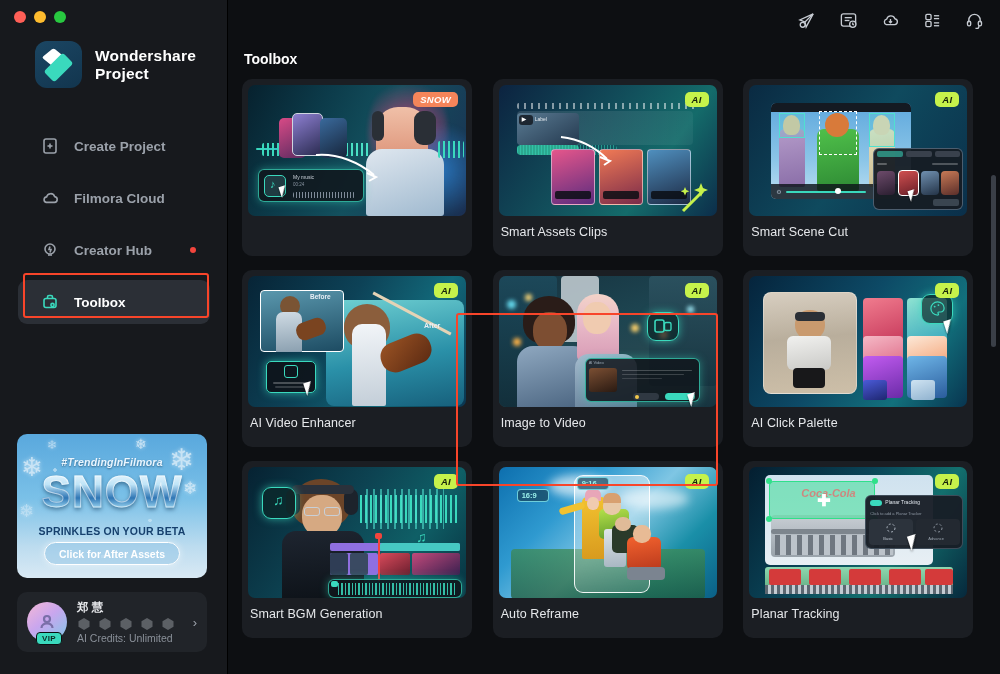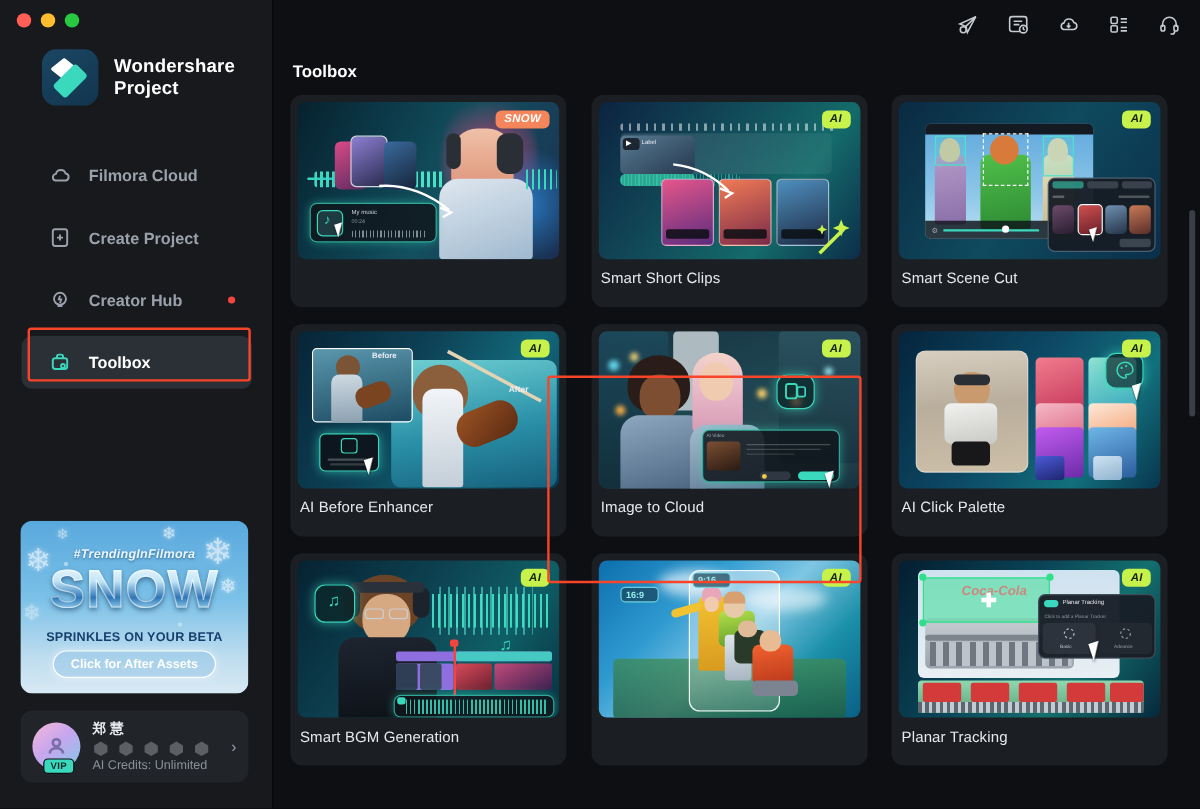--- a/index.html
+++ b/index.html
@@ -244,36 +244,36 @@
         <span class="shape-w"></span>
           <span class="shape-g"></span>
       </div>
       <div class="brand-name"><span>Wondershare</span><br><span>Project</span></div>
     </div>
 
     <div class="nav">
 
       <div class="nav-item">
         <span class="nav-ico">
-          <svg width="19" height="19" viewBox="0 0 19 19">
-              <path d="M5.2 13.4h8.3a2.9 2.9 0 0 0 .2-5.76A4.2 4.2 0 0 0 5.6 7.9a2.8 2.8 0 0 0-.4 5.5z"></path>
-            </svg>
-        </span>
-        <span>Filmora Cloud</span>
-      </div>
-
-      <div class="nav-item">
-        <span class="nav-ico">
           <svg width="18" height="18" viewBox="0 0 18 18">
               <rect x="3" y="2" width="12" height="14" rx="2"></rect>
               <line x1="9" y1="6.5" x2="9" y2="11.5"></line>
               <line x1="6.5" y1="9" x2="11.5" y2="9"></line>
             </svg>
         </span>
         <span>Create Project</span>
+      </div>
+
+      <div class="nav-item">
+        <span class="nav-ico">
+          <svg width="19" height="19" viewBox="0 0 19 19">
+              <path d="M5.2 13.4h8.3a2.9 2.9 0 0 0 .2-5.76A4.2 4.2 0 0 0 5.6 7.9a2.8 2.8 0 0 0-.4 5.5z"></path>
+            </svg>
+        </span>
+        <span>Filmora Cloud</span>
       </div>
 
       <div class="nav-item">
         <span class="nav-ico">
           <svg width="18" height="18" viewBox="0 0 18 18">
               <circle cx="9" cy="8" r="5"></circle>
               <line x1="7" y1="14" x2="11" y2="14"></line>
               <path d="M9 5.5 L8 8.5 L10 8.5 L9 11.5"></path>
             </svg>
         </span>
@@ -444,21 +444,21 @@
               <path d="M2 4 C20 6, 36 14, 48 26" stroke="#ffffff" stroke-width="2" fill="none"></path>
               <path d="M41 24 L51 28 L45 32" stroke="#ffffff" stroke-width="2" fill="none"></path>
             </svg>
           <svg style="position:absolute;left:178px;top:96px;" width="36" height="34" viewBox="0 0 36 34">
               <path d="M6 30 L26 10" stroke="#c6f24b" stroke-width="3"></path>
               <path d="M24 2 l2 5 5 2 -5 2 -2 5 -2 -5 -5 -2 5 -2z" fill="#c6f24b"></path>
               <path d="M8 6 l1.3 3 3 1.3 -3 1.3 -1.3 3 -1.3 -3 -3 -1.3 3 -1.3z" fill="#c6f24b"></path>
             </svg>
           <div class="badge ai">AI</div>
         </div>
-        <div class="card-title">Smart Short Clips</div>
+        <div class="card-title">Smart Assets Clips</div>
       </div>
 
       <div class="card">
         <div class="card-thumb" style="background:linear-gradient(125deg,#0a2a42 0%,#0f4a5e 50%,#0a2f4a 100%);">
           <div class="fig" style="left:22px;top:18px;width:140px;height:96px;background:linear-gradient(180deg,#5fa8dd 0%,#8cc6e8 60%,#bcdff2 100%);border-radius:5px;"></div>
           <div class="fig" style="left:22px;top:18px;width:140px;height:9px;background:#141a22;border-radius:5px 5px 0 0;"></div>
           <div class="fig" style="left:30px;top:44px;width:26px;height:58px;background:linear-gradient(170deg,#b49bc9,#8a6ea8);border-radius:6px 6px 2px 2px;"></div>
           <div class="fig" style="left:68px;top:44px;width:42px;height:62px;background:linear-gradient(170deg,#4fc04a,#2e8a34);border-radius:7px 7px 2px 2px;"></div>
           <div class="fig" style="left:120px;top:44px;width:26px;height:58px;background:linear-gradient(170deg,#e8e0c0,#c9bc90);border-radius:6px 6px 2px 2px;"></div>
           <div class="fig" style="left:34px;top:30px;width:17px;height:20px;background:#dfc49c;border-radius:50% 50% 40% 40%;"></div>
@@ -501,21 +501,21 @@
           <div class="fig" style="left:28px;top:36px;width:26px;height:40px;background:linear-gradient(175deg,#cfdbe4,#8ba0b0);border-radius:7px 7px 0 0;"></div>
           <div class="fig" style="left:48px;top:44px;width:30px;height:18px;background:#7a4420;border-radius:8px;transform:rotate(-20deg);"></div>
           <span style="position:absolute;left:62px;top:17px;font-size:6.5px;color:#e8eef5;font-weight:bold;">Before</span>
           <div class="glowbox" style="left:18px;top:85px;width:50px;height:32px;background:rgba(14,20,26,.92);border-radius:5px;"></div>
           <div style="position:absolute;left:36px;top:89px;width:14px;height:13px;border:1.2px solid #3ad9bd;border-radius:3px;"></div>
           <div class="tinyline" style="left:25px;top:106px;width:36px;height:1.5px;opacity:.45;"></div>
           <div class="tinyline" style="left:27px;top:110px;width:32px;height:1.5px;opacity:.3;"></div>
           <div class="cursor" style="left:57px;top:106px;border-left-width:8px;border-bottom-width:13px;"></div>
           <div class="badge ai">AI</div>
         </div>
-        <div class="card-title">AI Before Enhancer</div>
+        <div class="card-title">AI Video Enhancer</div>
       </div>
 
       <div class="card">
         <div class="card-thumb" style="background:linear-gradient(160deg,#16323f 0%,#1d4450 40%,#2b4a52 75%,#15323e 100%);">
           <div class="fig" style="left:62px;top:0;width:38px;height:66px;background:#dfe6ea;opacity:.75;"></div>
           <div class="fig" style="left:0;top:0;width:58px;height:132px;background:linear-gradient(180deg,#1d4a5c,#102c38);opacity:.9;"></div>
           <div class="fig" style="left:150px;top:0;width:68px;height:110px;background:linear-gradient(180deg,#2c5260,#16333f);opacity:.9;"></div>
           <div class="blurp" style="left:8px;top:24px;width:9px;height:9px;background:#63d6ea;"></div>
           <div class="blurp" style="left:26px;top:18px;width:7px;height:7px;background:#ffd978;"></div>
           <div class="blurp" style="left:14px;top:62px;width:8px;height:8px;background:#ffb347;"></div>
@@ -539,21 +539,21 @@
           <div class="fig" style="left:90px;top:92px;width:28px;height:24px;background:linear-gradient(160deg,#7b4f33,#2a1a12);border-radius:3px;"></div>
           <div class="tinyline" style="left:123px;top:94px;width:70px;height:1.4px;opacity:.4;"></div>
           <div class="tinyline" style="left:123px;top:98px;width:62px;height:1.4px;opacity:.32;"></div>
           <div class="tinyline" style="left:123px;top:102px;width:40px;height:1.4px;opacity:.25;"></div>
           <div class="fig" style="left:134px;top:117px;width:26px;height:7px;background:#2f3842;border-radius:4px;"></div>
           <div style="position:absolute;left:136px;top:118.5px;width:4px;height:4px;border-radius:50%;background:#f2c94c;"></div>
           <div class="fig" style="left:166px;top:117px;width:30px;height:7px;background:#3ad9bd;border-radius:4px;"></div>
           <div class="cursor" style="left:190px;top:117px;border-left-width:8px;border-bottom-width:13px;"></div>
           <div class="badge ai">AI</div>
         </div>
-        <div class="card-title">Image to Cloud</div>
+        <div class="card-title">Image to Video</div>
       </div>
 
       <div class="card">
         <div class="card-thumb" style="background:linear-gradient(125deg,#05243c 0%,#0d4a66 45%,#12707c 75%,#083550 100%);">
           <div class="fig" style="left:14px;top:16px;width:94px;height:102px;background:linear-gradient(175deg,#d7cec0 0%,#b9ae9c 45%,#cdbfa8 100%);border-radius:8px;border:1.4px solid rgba(255,255,255,.35);"></div>
           <div class="fig" style="left:46px;top:34px;width:30px;height:30px;background:#c99a6e;border-radius:48%;"></div>
           <div class="fig" style="left:46px;top:36px;width:30px;height:9px;background:#2a2f36;border-radius:4px;"></div>
           <div class="fig" style="left:38px;top:60px;width:44px;height:34px;background:linear-gradient(170deg,#f1f1ef,#c9c9c6);border-radius:6px;"></div>
           <div class="fig" style="left:44px;top:92px;width:32px;height:20px;background:#18181a;border-radius:4px;"></div>
           <div class="fig" style="left:114px;top:22px;width:40px;height:44px;background:linear-gradient(160deg,#f07c8e,#c73a5c);border-radius:4px;"></div>
@@ -626,20 +626,21 @@
           <div class="fig" style="left:116px;top:50px;width:16px;height:14px;background:#e0bb98;border-radius:46%;"></div>
           <div class="fig" style="left:128px;top:70px;width:34px;height:34px;background:linear-gradient(170deg,#f2622e,#b8381c);border-radius:6px;"></div>
           <div class="fig" style="left:134px;top:58px;width:18px;height:18px;background:#e8bb95;border-radius:46%;"></div>
           <div class="fig" style="left:128px;top:100px;width:38px;height:13px;background:#7b8490;border-radius:4px;"></div>
           <div class="fig" style="left:18px;top:22px;width:32px;height:13px;background:rgba(25,68,92,.72);border:1px solid rgba(120,220,230,.9);border-radius:4px;"></div>
           <span style="position:absolute;left:23px;top:24px;font-size:7.5px;color:#9af0ea;font-weight:bold;">16:9</span>
           <div class="fig" style="left:78px;top:10px;width:32px;height:13px;background:rgba(25,68,92,.72);border:1px solid rgba(120,220,230,.9);border-radius:4px;"></div>
           <span style="position:absolute;left:83px;top:12px;font-size:7.5px;color:#9af0ea;font-weight:bold;">9:16</span>
           <div class="badge ai">AI</div>
         </div>
+        <div class="card-title">Auto Reframe</div>
       </div>
 
       <div class="card">
         <div class="card-thumb" style="background:linear-gradient(125deg,#041e30 0%,#0a4457 40%,#13706e 68%,#06283c 100%);">
           <div class="fig" style="left:16px;top:8px;width:168px;height:90px;background:linear-gradient(180deg,#cfe2ef 0%,#e8eff4 100%);border-radius:5px;"></div>
           <div class="fig" style="left:22px;top:48px;width:124px;height:42px;background:linear-gradient(180deg,#c8ced4,#9aa3ab);"></div>
           <div class="fig" style="left:22px;top:62px;width:124px;height:5px;background:#7d858d;"></div>
           <div style="position:absolute;left:26px;top:68px;width:118px;height:20px;background:repeating-linear-gradient(90deg,#6f7780 0 5px,#bcc3ca 5px 11px);"></div>
           <div class="fig" style="left:20px;top:14px;width:106px;height:38px;background:rgba(60,220,150,.55);border:1.4px solid #2fe08a;"></div>
           <span style="position:absolute;left:52px;top:20px;font-size:11px;color:#e86a6a;font-style:italic;font-weight:bold;opacity:.75;">Coca-Cola</span>

